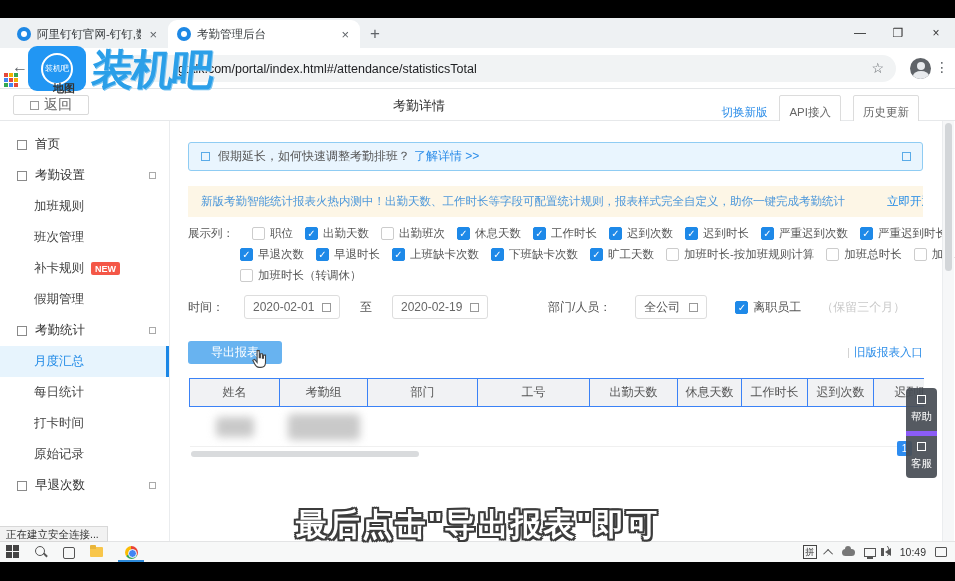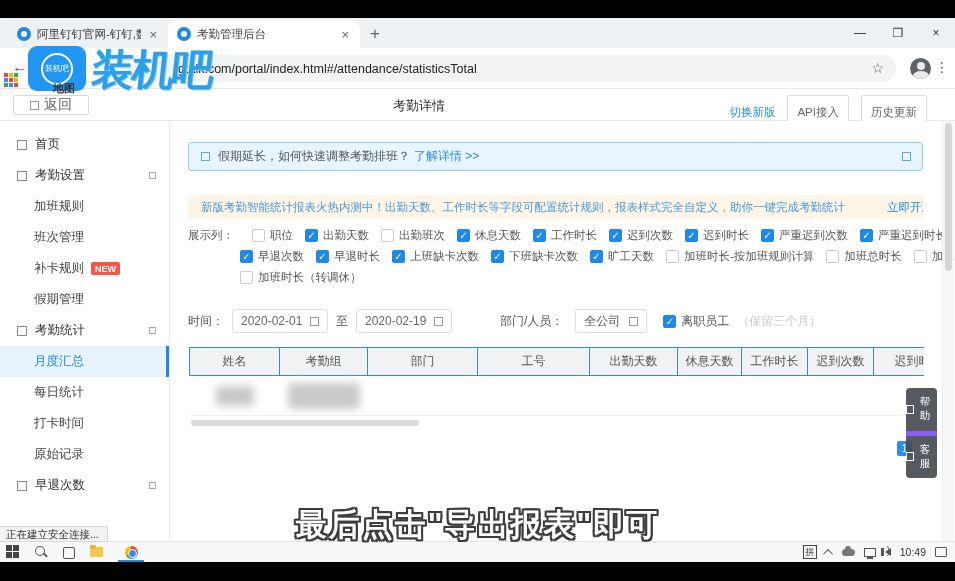--- a/index.html
+++ b/index.html
@@ -36,68 +36,68 @@
 .wm-map{position:absolute;left:53px;top:81px;z-index:61;font-size:11px;color:#333;font-weight:700}
 .wm-grid{position:absolute;left:4px;top:73px;z-index:60;width:16px;height:16px;display:grid;grid-template-columns:repeat(3,4px);grid-template-rows:repeat(3,4px);gap:1px}
 .wm-grid i{display:block}
 
 
 .page{position:absolute;top:71px;left:0;right:0;bottom:0;background:#fff}
 .pageheader{position:relative;height:32px;background:#fff;border-bottom:1px solid #e6e8ea}
 .back-btn{position:absolute;left:13px;top:6px;height:20px;padding:0 16px;border:1px solid #d9d9d9;border-radius:2px;font-size:14px;color:#666;display:flex;align-items:center;gap:5px;cursor:pointer;background:#fff}
 .ph-box{display:inline-block;width:9px;height:9px;border:1px solid #999}
 .page-title{position:absolute;left:393px;top:8px;font-size:13px;color:#333}
-.header-right{position:absolute;right:28px;top:6px;display:flex;align-items:center;gap:12px}
+.header-right{position:absolute;right:36px;top:6px;display:flex;align-items:center;gap:12px}
 .link-blue{font-size:11.5px;color:#2a8ce8;cursor:pointer}
 .hdr-btn{height:20px;padding:16px 9px;border:1px solid #dcdcdc;border-radius:2px;font-size:11.5px;color:#666;display:flex;align-items:center;cursor:pointer;background:#fff}
 
 
 .sidebar{position:absolute;left:0;top:32px;bottom:0;width:170px;background:#fff;border-right:1px solid #eaecee;padding-top:8px;overflow:hidden}
 .side-item{height:31px;display:flex;align-items:center;font-size:12.5px;color:#444;position:relative;cursor:pointer;padding-left:34px}
 .side-item.sec{padding-left:17px;gap:8px;color:#333}
 .side-item .icon-box{width:10px;height:10px;border:1px solid #8a8a8a}
 .side-item .expand{position:absolute;right:13px;width:7px;height:7px;border:1px solid #aaa}
 .side-item.active{background:#e7f4fd;color:#1b87e6}
 .side-item.active::after{content:"";position:absolute;right:0;top:0;bottom:0;width:3px;background:#1b87e6}
 .badge-new{background:#f45747;color:#fff;font-size:9px;padding:1.5px 4px;border-radius:2px;margin-left:7px;font-weight:700}
 
 
 .main{position:absolute;left:171px;top:32px;right:0;bottom:0;background:#fff;overflow:hidden}
 .banner{margin:21px 32px 0 17px;height:29px;background:#e9f5fe;border:1px solid #8fccf3;border-radius:3px;display:flex;align-items:center;padding:0 12px;font-size:12px;color:#555;position:relative}
 .banner .b-icon{border-color:#5aabe8;margin-right:8px}
 .banner .close{position:absolute;right:11px;border-color:#5aabe8;cursor:pointer}
-.promo{margin:24px 32px 0 17px;height:24px;background:#fdf6e6;display:flex;align-items:center;padding:0 13px;font-size:11.5px;color:#4b97da;white-space:nowrap;overflow:hidden}
+.promo{margin:15px 32px 0 17px;height:31px;background:#fdf6e6;display:flex;align-items:center;padding:0 13px;font-size:11.5px;color:#4b97da;white-space:nowrap;overflow:hidden}
 .promo .open-link{margin-left:42px;color:#1b87e6;cursor:pointer;flex:0 0 auto}
 .cb-area{margin:9px 28px 0 17px;font-size:11.5px;color:#555}
 .cb-row{display:flex;align-items:center;gap:12px;margin-bottom:6px;white-space:nowrap}
 .cb-row.indent{margin-left:52px}
 .cb-label{width:52px;flex:0 0 52px}
 .cb-item{display:flex;align-items:center;gap:5px;cursor:pointer}
 .cb{width:13px;height:13px;border:1px solid #ccc;border-radius:2px;background:#fff;color:#fff;font-size:10px;line-height:11px;text-align:center;flex:0 0 13px}
 .cb.on{background:#1e89e8;border-color:#1e89e8}
-.time-row{display:flex;align-items:center;margin:24px 32px 0 17px;font-size:12px;color:#555;gap:8px;white-space:nowrap}
+.time-row{display:flex;align-items:center;margin:12px 32px 0 17px;font-size:12px;color:#555;gap:20px;white-space:nowrap}
 .date-box{width:96px;height:24px;border:1px solid #ddd;border-radius:3px;display:flex;align-items:center;justify-content:space-between;padding:0 8px;color:#666;cursor:pointer;background:#fff}
 .sel-box{width:72px;height:24px;border:1px solid #ddd;border-radius:3px;display:flex;align-items:center;justify-content:space-between;padding:0 8px;color:#555;cursor:pointer;background:#fff;margin-left:4px}
 .dept-label{margin-left:40px}
 .note-gray{color:#c9c9c9}
 .btn-row{margin:22px 32px 0 17px;position:relative;height:23px}
 .export-btn{position:absolute;left:0;top:0;width:94px;height:23px;background:#68b3f0;border:none;border-radius:3px;color:#fff;font-size:12px;cursor:pointer}
 .hand-cursor{position:absolute;left:64px;top:9px;z-index:6}
 .legacy{position:absolute;right:0;top:4px;font-size:11.5px;color:#2a8ce8;cursor:pointer}
 .legacy .bar{color:#d0d0d0;margin-right:4px}
 .table-wrap{margin:14px 0 0 18px;width:735px;overflow:hidden}
 table{border-collapse:collapse;table-layout:fixed;width:774px}
 th{height:28px;background:#f1f2f4;border:1px solid #3b82f6;font-weight:400;font-size:12px;color:#555}
 td{height:40px;background:#fff;border-bottom:1px solid #f0f0f0;position:relative}
 .blob{background:#c9c9c9;filter:blur(4px);border-radius:4px;margin:0 auto}
 .hscroll{margin:4px 0 0 18px;width:735px;height:6px;position:relative}
 .hthumb{position:absolute;left:2px;top:0;width:228px;height:6px;background:#d9dbdd;border-radius:3px;cursor:pointer}
 .page-num{position:absolute;left:726px;top:320px;width:15px;height:15px;background:#2d8cf0;border-radius:2px;color:#fff;font-size:10px;text-align:center;line-height:15px;cursor:pointer;z-index:4}
 .float-panel{position:absolute;right:18px;top:267px;width:31px;height:90px;background:rgba(72,77,85,.93);border-radius:4px;z-index:5;display:flex;flex-direction:column}
-.fp-cell{flex:1;display:flex;flex-direction:row;align-items:center;justify-content:center;gap:6px;cursor:pointer}
+.fp-cell{flex:1;display:flex;flex-direction:column;align-items:center;justify-content:center;gap:6px;cursor:pointer}
 .fp-cell+.fp-cell{border-top:5px solid #8b5cf6}
 .fp-cell .icon-box{width:9px;height:9px;border:1px solid #fff}
 .fp-cell .fp-label{color:#fff;font-size:10.5px}
 .vscroll{position:absolute;right:1px;top:0;bottom:0;width:12px;background:#f6f7f8;border-left:1px solid #ebedef}
 .vthumb{position:absolute;left:2px;right:2px;top:2px;height:148px;background:#d3d6d9;border-radius:4px;cursor:pointer}
 
 
 .caption{position:absolute;left:0;right:0;top:504px;text-align:center;z-index:40;font-size:31px;font-weight:700;color:#fff;letter-spacing:2px;
  text-shadow:-2px -2px 0 #3c3c3c,2px -2px 0 #3c3c3c,-2px 2px 0 #3c3c3c,2px 2px 0 #3c3c3c,0 -2px 0 #3c3c3c,0 2px 0 #3c3c3c,-2px 0 0 #3c3c3c,2px 0 0 #3c3c3c}
 .statusbubble{position:absolute;left:0;top:526px;height:16px;padding:1px 8px 0 6px;background:#f2f2f2;border:1px solid #d8d8d8;border-left:none;font-size:10.5px;color:#333;z-index:30;white-space:nowrap}
@@ -340,20 +340,29 @@
             <span>全公司</span>
             <span class="ph-box"></span>
           </span>
           <span class="cb-item" style="margin-left:8px">
             <span class="cb on">✓</span>
             <span>离职员工</span>
           </span>
           <span class="note-gray">（保留三个月）</span>
         </div>
 
+        <div class="btn-row">
+          <button class="export-btn">导出报表</button>
+          <span class="hand-cursor">
+            <svg width="15" height="18" viewBox="0 0 12 15">
+                <path d="M4 0.5 h1.8 v6 l0.9 0 v-3.4 h1.7 v3.8 l0.9 0 v-2.6 h1.7 v6 c0 2.4-1.2 4.2-3.8 4.2 h-1.6 c-1.8 0-2.7-1-3.6-2.8 L0.4 8.6 2 7.8 4 10.4 z" fill="#fff" stroke="#444" stroke-width="0.9"></path>
+              </svg>
+          </span>
+          <span class="legacy"><span class="bar">|</span><span>旧版报表入口</span></span>
+        </div>
 
         <div class="table-wrap">
           <table>
             <colgroup>
                 <col style="width: 90px;">
                 <col style="width: 88px;">
                 <col style="width: 110px;">
                 <col style="width: 112px;">
                 <col style="width: 88px;">
                 <col style="width: 64px;">

